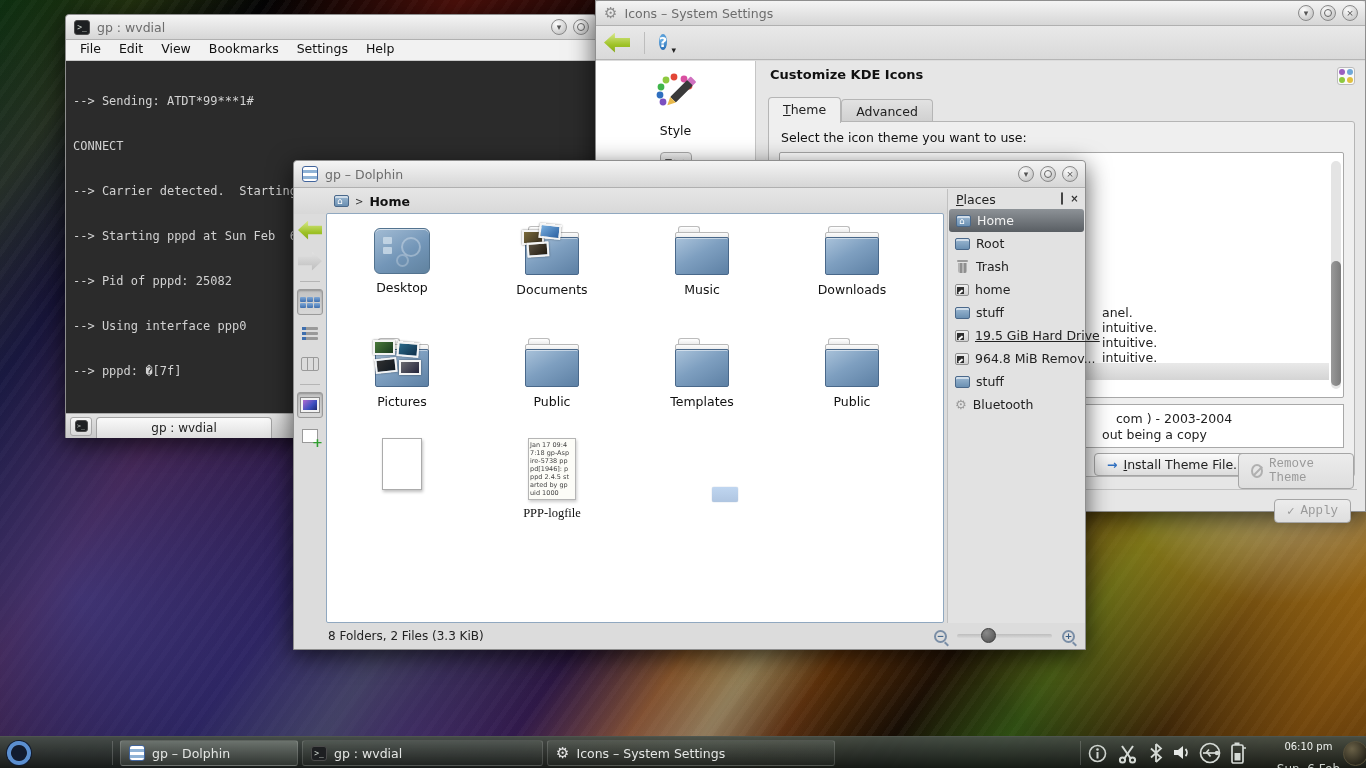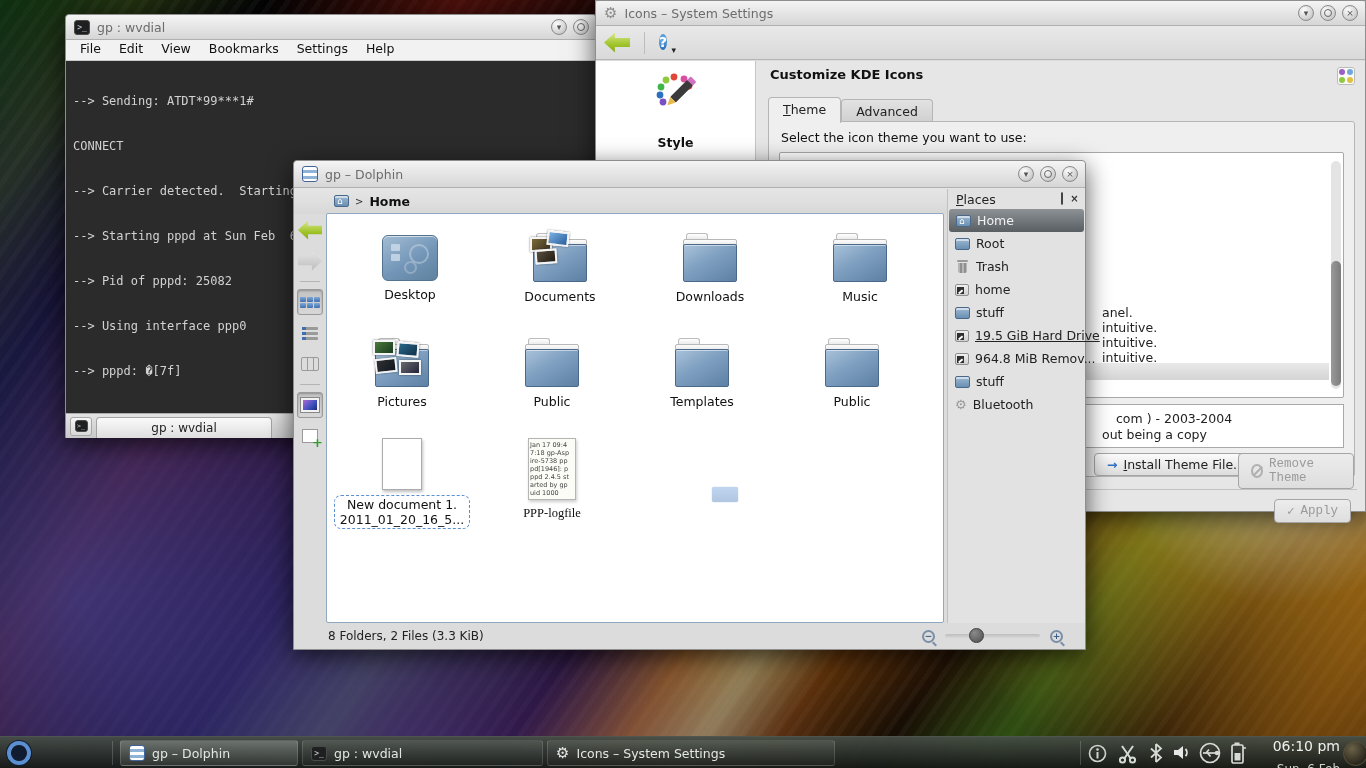--- a/index.html
+++ b/index.html
@@ -160,40 +160,40 @@
   .strash::before { content:""; position:absolute; top:0; left:0; right:0; height:2px; background:#9a9a9a; border-radius:1px; }
   .strash::after { content:""; position:absolute; top:3px; left:1px; right:1px; bottom:0;
                    background:repeating-linear-gradient(90deg,#b5b5b5 0 2px,#8f8f8f 2px 4px); border-radius:0 0 2px 2px; }
   .sdrive { width:14px; height:12px; flex:0 0 auto; border:1px solid #8f8f8f; border-radius:2px;
             background:linear-gradient(#efefef,#cfcfcf); position:relative; }
   .sdrive::after { content:""; position:absolute; left:1px; bottom:1px; width:7px; height:7px; background:#2e2e2e; }
   .sdrive::before { content:""; position:absolute; left:2px; bottom:2px; width:5px; height:1.5px; background:#fff; transform:rotate(-40deg); z-index:1; }
   .sgear { color:#9a9a9a; font-size:13px; line-height:13px; flex:0 0 auto; }
   
   .statusbar { position:absolute; left:0; right:0; bottom:0; height:26px; display:flex; align-items:center;
-               padding:0 22px 0 34px; font-size:12px; color:#222; }
+               padding:0 10px 0 34px; font-size:12px; color:#222; }
   .magnifier { position:relative; width:13px; height:13px; border:2px solid #7a8ea6; border-radius:50%;
                color:#3a5f86; font-size:9px; font-weight:bold; text-align:center; line-height:9px; }
   .magnifier::after { content:""; position:absolute; right:-4px; bottom:-4px; width:5px; height:2px;
                       background:#7a8ea6; transform:rotate(45deg); }
   .zslider { position:relative; width:95px; height:4px; background:linear-gradient(#bdbdbd,#d8d8d8); border-radius:2px; margin:0 10px; }
   .zslider .handle { position:absolute; left:24px; top:-6px; width:15px; height:15px; border-radius:50%;
                      background:radial-gradient(circle at 35% 30%, #8a8a8a, #4e4e4e); border:1px solid #3c3c3c; }
 
   
   .taskbar { position:absolute; left:0; right:0; bottom:0; height:32px;
              background:linear-gradient(rgba(70,78,70,.92), rgba(22,26,22,.95));
              border-top:1px solid rgba(160,170,160,.4); display:flex; align-items:center; z-index:50; }
   .task { position:absolute; top:3px; height:26px; display:flex; align-items:center; gap:7px; padding:0 8px;
           border:1px solid rgba(255,255,255,.14); border-radius:3px; font-size:12.5px; color:#e4e6e4;
           background:linear-gradient(rgba(120,128,120,.30), rgba(40,44,40,.42)); overflow:hidden; white-space:nowrap; }
   .task.active { background:linear-gradient(rgba(170,178,170,.42), rgba(70,76,70,.5)); }
   .tray-ico { color:#d5dad5; display:flex; align-items:center; justify-content:center; }
   .clock { position:absolute; right:26px; top:0; height:32px; text-align:right; color:#eef1ee; }
-  .clock .t1 { font-size:14px; line-height:17px; margin-top:1px;text-align:center; }
+  .clock .t1 { font-size:10px; line-height:17px; margin-top:1px;text-align:center; }
   .clock .t2 { font-size:12px; line-height:11px; color:#cfd4cf;margin-top:9px; }
   .cashew { position:absolute; right:-2px; top:4px; width:25px; height:25px; border-radius:50%;
             background:radial-gradient(circle at 35% 30%, #6a6147, #2a271c 70%); border:1px solid #57503a; }
 </style>
 </head>
 <body>
 
 <div class="screen">
   <div class="wallpaper"></div>
 
@@ -275,21 +275,21 @@
           <circle cx="7" cy="24" r="3.4" fill="#2f6fc0"></circle>
           <circle cx="10" cy="31" r="3.4" fill="#7a4fc0"></circle>
           <circle cx="31" cy="8" r="3.4" fill="#d94fa0"></circle>
           <circle cx="36" cy="15" r="3.4" fill="#e2403a"></circle>
           <g transform="rotate(45 26 22)">
             <rect x="22.5" y="2" width="8" height="6" rx="1" fill="#d070c0"></rect>
             <rect x="22.5" y="7" width="8" height="24" rx="1" fill="#3a3a3a"></rect>
             <polygon points="22.5,31 30.5,31 26.5,39" fill="#e8b84a"></polygon>
           </g>
         </svg>
-        <div style="font-size:12.5px; font-weight:bold; color:#111; margin-top:16px;">Style</div>
+        <div style="font-size:12.5px; font-weight:normal; color:#111; margin-top:4px;">Style</div>
       </div>
       <div style="margin-top:14px; display:inline-block; width:32px; height:28px; border:1px solid #ababab; border-radius:4px; background:linear-gradient(#f2f2f2,#d8d8d8); position:relative;">
         <span style="position:absolute; left:4px; top:6px; width:7px; height:15px; background:#555; border-radius:1px;"></span>
         <span style="position:absolute; right:4px; top:11px; width:16px; height:4px; background:#8a8a8a; transform:rotate(45deg); border-radius:2px;"></span>
         <span style="position:absolute; right:4px; top:11px; width:16px; height:4px; background:#8a8a8a; transform:rotate(-45deg); border-radius:2px;"></span>
       </div>
     </div>
     <div class="ss-main">
       <div class="ss-header">Customize KDE Icons</div>
       <div class="overview-ico">
@@ -387,21 +387,21 @@
         </span>
       <span class="vbtn">
           <span class="mini-split">
             <b>+</b>
           </span>
         </span>
     </div>
 
     <div class="dview">
 
-      <div class="drow" style="top:19px;margin-left:8px;">
+      <div class="drow" style="top:12px;">
         <div class="dcell">
           <div class="desk-ico">
               <i style="top:8px;"></i>
               <i style="top:18px;"></i>
             </div>
           <div class="dlabel">Desktop</div>
         </div>
         <div class="dcell">
           <div class="folder">
             <span class="tab2"></span>
@@ -412,29 +412,29 @@
             <span class="thumb" style="left:2px; top:16px; background:linear-gradient(135deg,#5a5040,#201a10); transform:rotate(-4deg);"></span>
           </div>
           <div class="dlabel">Documents</div>
         </div>
         <div class="dcell">
           <div class="folder">
               <span class="tab2"></span>
               <span class="strip"></span>
               <span class="body"></span>
             </div>
-          <div class="dlabel">Downloads</div>
+          <div class="dlabel">Music</div>
         </div>
         <div class="dcell">
           <div class="folder">
               <span class="tab2"></span>
               <span class="strip"></span>
               <span class="body"></span>
             </div>
-          <div class="dlabel">Music</div>
+          <div class="dlabel">Downloads</div>
         </div>
       </div>
 
       <div class="drow" style="top:124px;">
         <div class="dcell">
           <div class="folder">
             <span class="tab2"></span>
               <span class="strip"></span>
               <span class="body"></span>
             <span class="thumb" style="left:-2px; top:2px; background:linear-gradient(135deg,#4a7a3a,#1a3a20);"></span>
@@ -466,24 +466,20 @@
               <span class="strip"></span>
               <span class="body"></span>
             </div>
           <div class="dlabel">Public</div>
         </div>
       </div>
 
       <div class="drow" style="top:224px;">
         <div class="dcell">
           <div class="page-ico"></div>
-          <div class="sel-label">
-            <div>New document 1.</div>
-            <div>2011_01_20_16_5...</div>
-          </div>
         </div>
         <div class="dcell">
           <div class="preview-ico">Jan 17 09:4
 7:18 gp-Asp
 ire-5738 pp
 pd[1946]: p
 ppd 2.4.5 st
 arted by gp
 uid 1000</div>
           <div class="dlabel" style="font-family:Liberation Serif, serif;">PPP-logfile</div>

